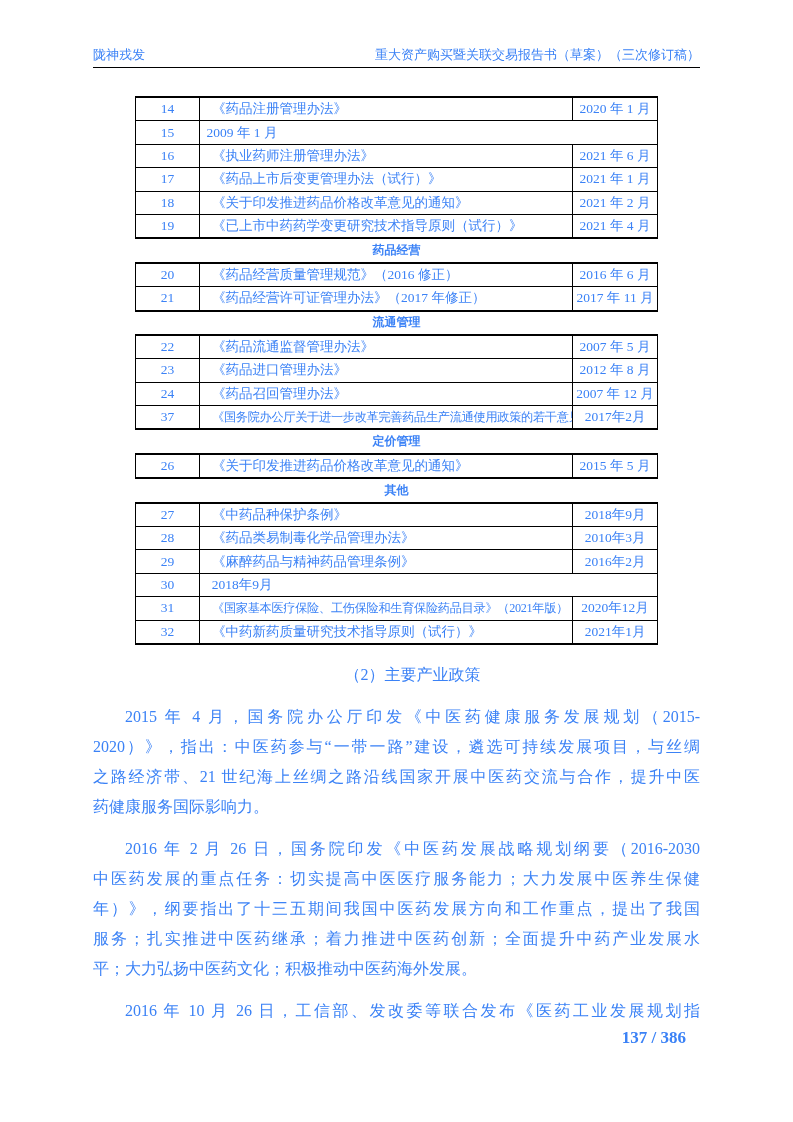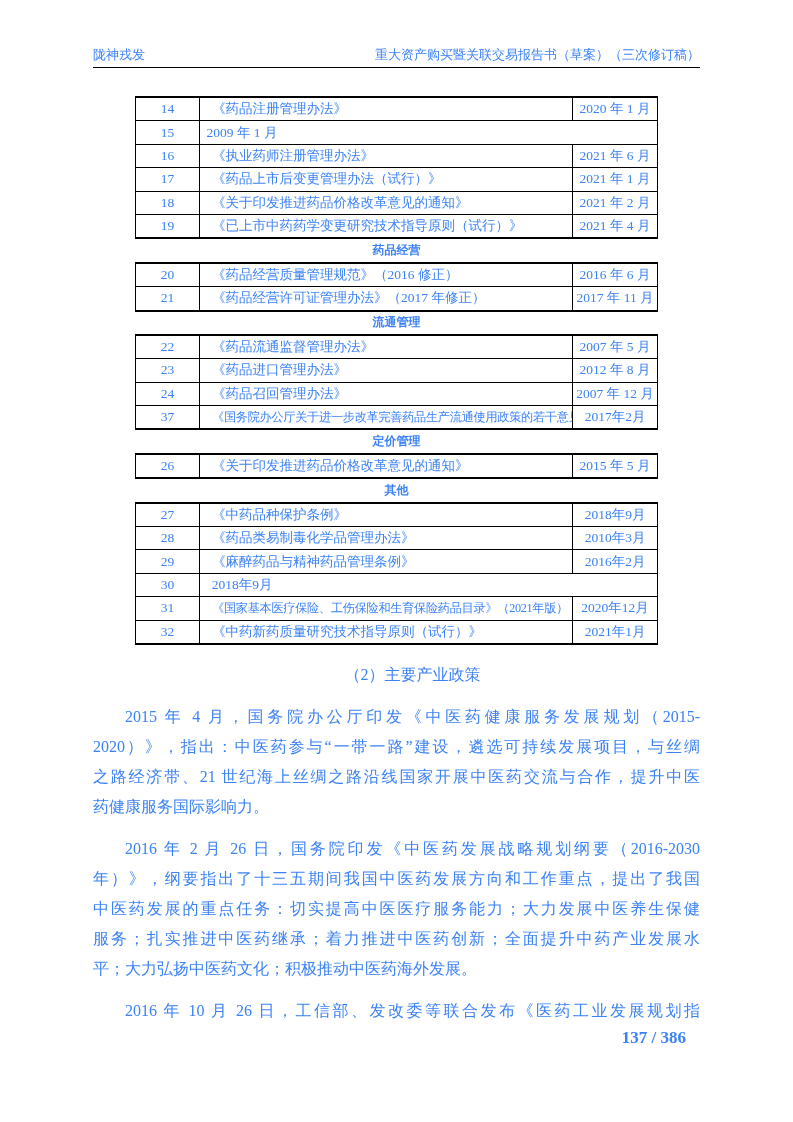--- a/index.html
+++ b/index.html
@@ -201,22 +201,22 @@
     <div class="subheading">（2）主要产业政策</div>
     <div id="paraRoot">
         <div class="para">
           <div class="line fill indent">2015 年 4 月，国务院办公厅印发《中医药健康服务发展规划（2015-</div>
           <div class="line fill">2020）》，指出：中医药参与“一带一路”建设，遴选可持续发展项目，与丝绸</div>
           <div class="line fill">之路经济带、21 世纪海上丝绸之路沿线国家开展中医药交流与合作，提升中医</div>
           <div class="line">药健康服务国际影响力。</div>
         </div>
         <div class="para">
           <div class="line fill indent">2016 年 2 月 26 日，国务院印发《中医药发展战略规划纲要（2016-2030</div>
+          <div class="line fill">中医药发展的重点任务：切实提高中医医疗服务能力；大力发展中医养生保健</div>
           <div class="line fill">年）》，纲要指出了十三五期间我国中医药发展方向和工作重点，提出了我国</div>
-          <div class="line fill">中医药发展的重点任务：切实提高中医医疗服务能力；大力发展中医养生保健</div>
           <div class="line fill">服务；扎实推进中医药继承；着力推进中医药创新；全面提升中药产业发展水</div>
           <div class="line">平；大力弘扬中医药文化；积极推动中医药海外发展。</div>
         </div>
         <div class="para">
           <div class="line fill indent">2016 年 10 月 26 日，工信部、发改委等联合发布《医药工业发展规划指</div>
         </div>
       </div>
   </div>
 
   <div class="ftr">

